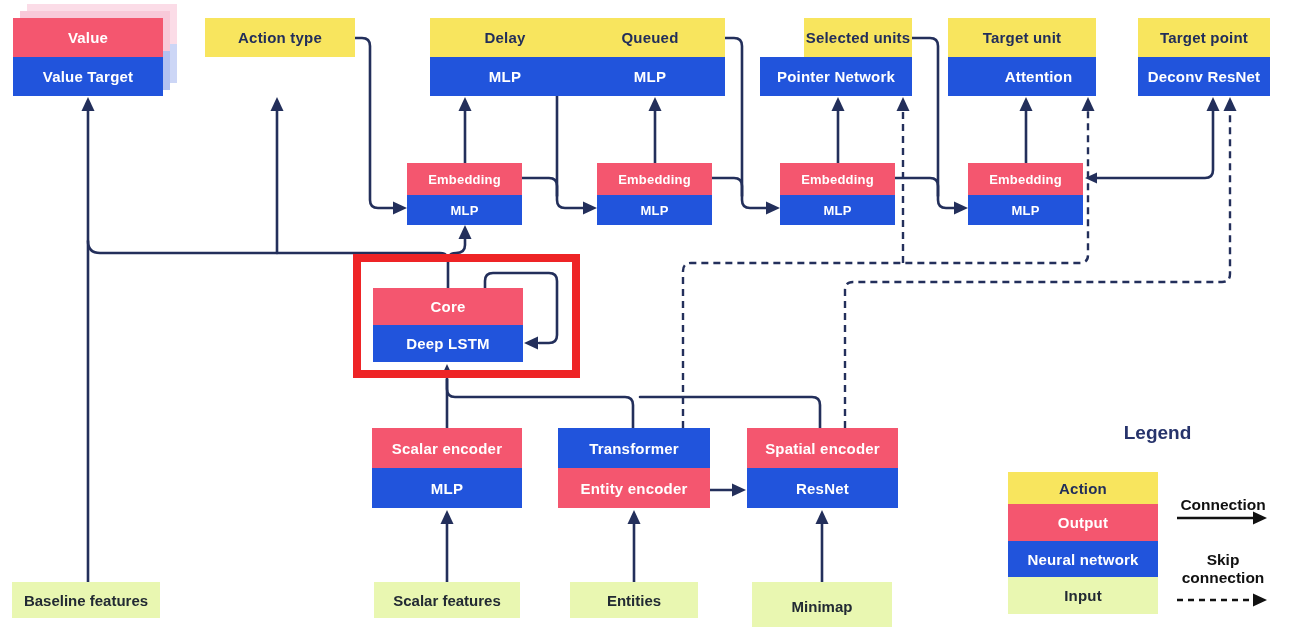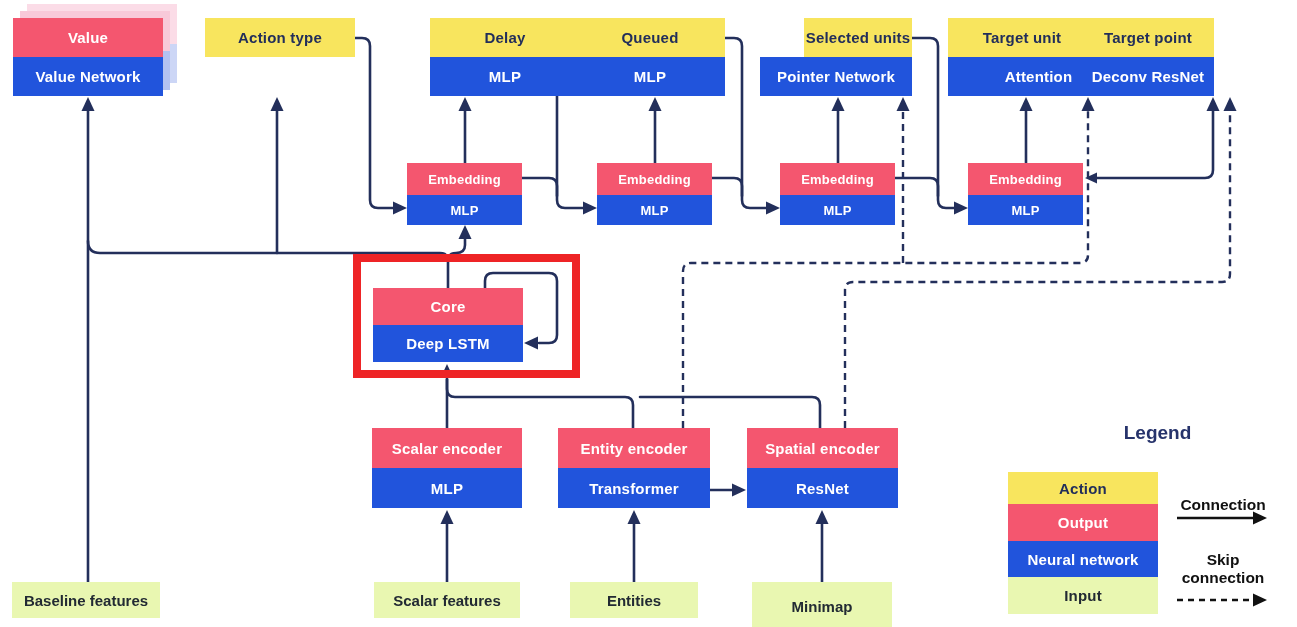--- a/index.html
+++ b/index.html
@@ -99,42 +99,42 @@
     <div class="g-pink"></div>
       <div class="g-blue"></div>
   </div>
   <div class="ghost" style="left:20px;top:11px;width:150px;height:79px;">
     <div class="g-pink"></div>
       <div class="g-blue"></div>
   </div>
 
   <div class="node" style="left:13px;top:18px;width:150px;">
     <div class="sec pink" style="height:39px;">Value</div>
-    <div class="sec blue" style="height:39px;">Value Network</div>
+    <div class="sec blue" style="height:39px;">Value Target</div>
   </div>
   <div class="node" style="left:205px;top:18px;width:150px;">
     <div class="sec yellow" style="height:39px;">Action type</div>
   </div>
   <div class="node" style="left:390px;top:18px;width:150px;padding-left:40px;">
     <div class="sec yellow" style="height:39px;">Delay</div>
     <div class="sec blue" style="height:39px;">MLP</div>
   </div>
   <div class="node" style="left:575px;top:18px;width:150px;">
     <div class="sec yellow" style="height:39px;">Queued</div>
     <div class="sec blue" style="height:39px;">MLP</div>
   </div>
   <div class="node" style="left:760px;top:18px;width:152px;">
     <div class="sec yellow" style="height:39px;margin-left:44px;">Selected units</div>
     <div class="sec blue" style="height:39px;">Pointer Network</div>
   </div>
   <div class="node" style="left:948px;top:18px;width:148px;">
     <div class="sec yellow" style="height:39px;">Target unit</div>
     <div class="sec blue" style="height:39px;padding-left:33px;">Attention</div>
   </div>
-  <div class="node" style="left:1082px;top:18px;width:132px;">
+  <div class="node" style="left:1138px;top:18px;width:132px;">
     <div class="sec yellow" style="height:39px;">Target point</div>
     <div class="sec blue" style="height:39px;">Deconv ResNet</div>
   </div>
 
   <div class="node" style="left:407px;top:163px;width:115px;">
     <div class="sec pink small" style="height:32px;">Embedding</div>
     <div class="sec blue small" style="height:30px;">MLP</div>
   </div>
   <div class="node" style="left:597px;top:163px;width:115px;">
     <div class="sec pink small" style="height:32px;">Embedding</div>
@@ -153,22 +153,22 @@
     <div class="sec pink" style="height:37px;">Core</div>
     <div class="sec blue" style="height:37px;">Deep LSTM</div>
   </div>
   <div id="highlight" style="left:353px;top:254px;width:227px;height:124px;"></div>
 
   <div class="node" style="left:372px;top:428px;width:150px;">
     <div class="sec pink" style="height:40px;">Scalar encoder</div>
     <div class="sec blue" style="height:40px;">MLP</div>
   </div>
   <div class="node" style="left:558px;top:428px;width:152px;">
+    <div class="sec blue" style="height:40px;">Transformer</div>
     <div class="sec pink" style="height:40px;">Entity encoder</div>
-    <div class="sec blue" style="height:40px;">Transformer</div>
   </div>
   <div class="node" style="left:747px;top:428px;width:151px;">
     <div class="sec pink" style="height:40px;">Spatial encoder</div>
     <div class="sec blue" style="height:40px;">ResNet</div>
   </div>
 
   <div class="input-box green" style="left:12px;top:582px;width:148px;height:36px;">Baseline features</div>
   <div class="input-box green" style="left:374px;top:582px;width:146px;height:36px;">Scalar features</div>
   <div class="input-box green" style="left:570px;top:582px;width:128px;height:36px;">Entities</div>
   <div class="input-box green" style="left:752px;top:582px;width:140px;height:48px;">Minimap</div>

